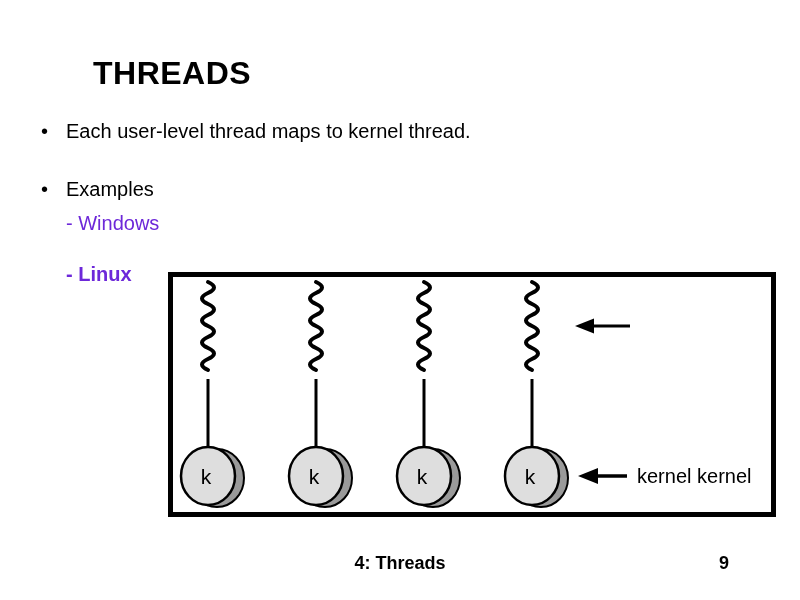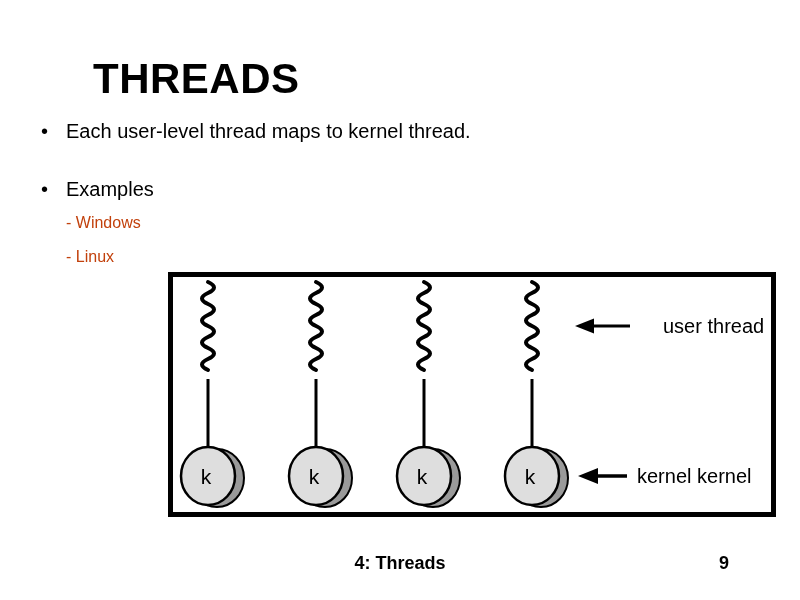--- a/index.html
+++ b/index.html
@@ -3,40 +3,40 @@
 <meta charset="utf-8">
 <style>
   html,body{margin:0;padding:0;background:#888;}
   .slide{
     position:relative;width:800px;height:600px;background:#ffffff;
     font-family:"Liberation Sans",sans-serif;color:#000;overflow:hidden;
     margin:0 auto;
   }
   .title{
     position:absolute;left:93px;top:55px;margin:0;
-    font-size:42px;font-weight:bold;letter-spacing:0.5px;color:#000;
+    font-size:32px;font-weight:bold;letter-spacing:0.5px;color:#000;
   }
   .corner-label{
     position:absolute;left:588px;top:56px;
     font-size:29px;font-weight:bold;letter-spacing:0.3px;color:#ee6f12;
     white-space:nowrap;
   }
   .bullet-line{
     position:absolute;left:41px;font-size:20px;line-height:24px;color:#000;
     white-space:nowrap;
   }
   .bullet-line .dot{display:inline-block;width:25px;font-size:20px;}
   .sub-line{
-    position:absolute;left:66px;font-size:16px;line-height:24px;color:#c2410c;
+    position:absolute;left:66px;font-size:20px;line-height:24px;color:#6d28d9;
     white-space:nowrap;
   }
   .b1{top:119px;}
   .b2{top:177px;}
   .s1{top:211px;}
-  .s2{top:245px;}
+  .s2{top:262px;font-weight:bold;}
   .diagram-box{position:absolute;left:168px;top:272px;width:608px;height:248px;}
   .diagram-box svg{position:absolute;left:0;top:0;}
   .dlabel{
     position:absolute;font-size:20px;line-height:24px;color:#000;white-space:nowrap;
   }
   .dlabel.user{left:495px;top:42px;}
   .dlabel.kernel{left:469px;top:192px;}
   .footer-center{
     position:absolute;left:0;top:553px;width:800px;text-align:center;
     font-size:18px;font-weight:bold;color:#000;
@@ -86,20 +86,19 @@
         <path d="M 364 10 q 12 5.5 0 11 q -12 5.5 0 11 q 12 5.5 0 11 q -12 5.5 0 11 q 12 5.5 0 11 q -12 5.5 0 11 q 12 5.5 0 11 q -12 5.5 0 11" fill="none" stroke="#000000" stroke-width="4" stroke-linecap="round"></path>
         <line x1="364" y1="107" x2="364" y2="176" stroke="#000000" stroke-width="3"></line>
         <ellipse cx="373" cy="206" rx="27" ry="29" fill="#9a9a9a" stroke="#000000" stroke-width="2"></ellipse>
         <ellipse cx="364" cy="204" rx="27" ry="29" fill="#dedede" stroke="#000000" stroke-width="2.5"></ellipse>
         <text x="362" y="212" text-anchor="middle" font-size="21" fill="#000000" font-family="&quot;Liberation Sans&quot;,sans-serif">k</text>
         <line x1="424" y1="54" x2="462" y2="54" stroke="#000000" stroke-width="3"></line>
         <polygon points="407,54 426,46.5 426,61.5" fill="#000000"></polygon>
         <line x1="428" y1="204" x2="459" y2="204" stroke="#000000" stroke-width="3.5"></line>
         <polygon points="410,204 430,196 430,212" fill="#000000"></polygon>
       </svg>
-    <div class="dlabel user">user thread</div>
     <div class="dlabel kernel">kernel kernel</div>
   </div>
 
   <div class="footer-center">4: Threads</div>
   <div class="footer-page">9</div>
 
 </div>
 
 </body></html>

